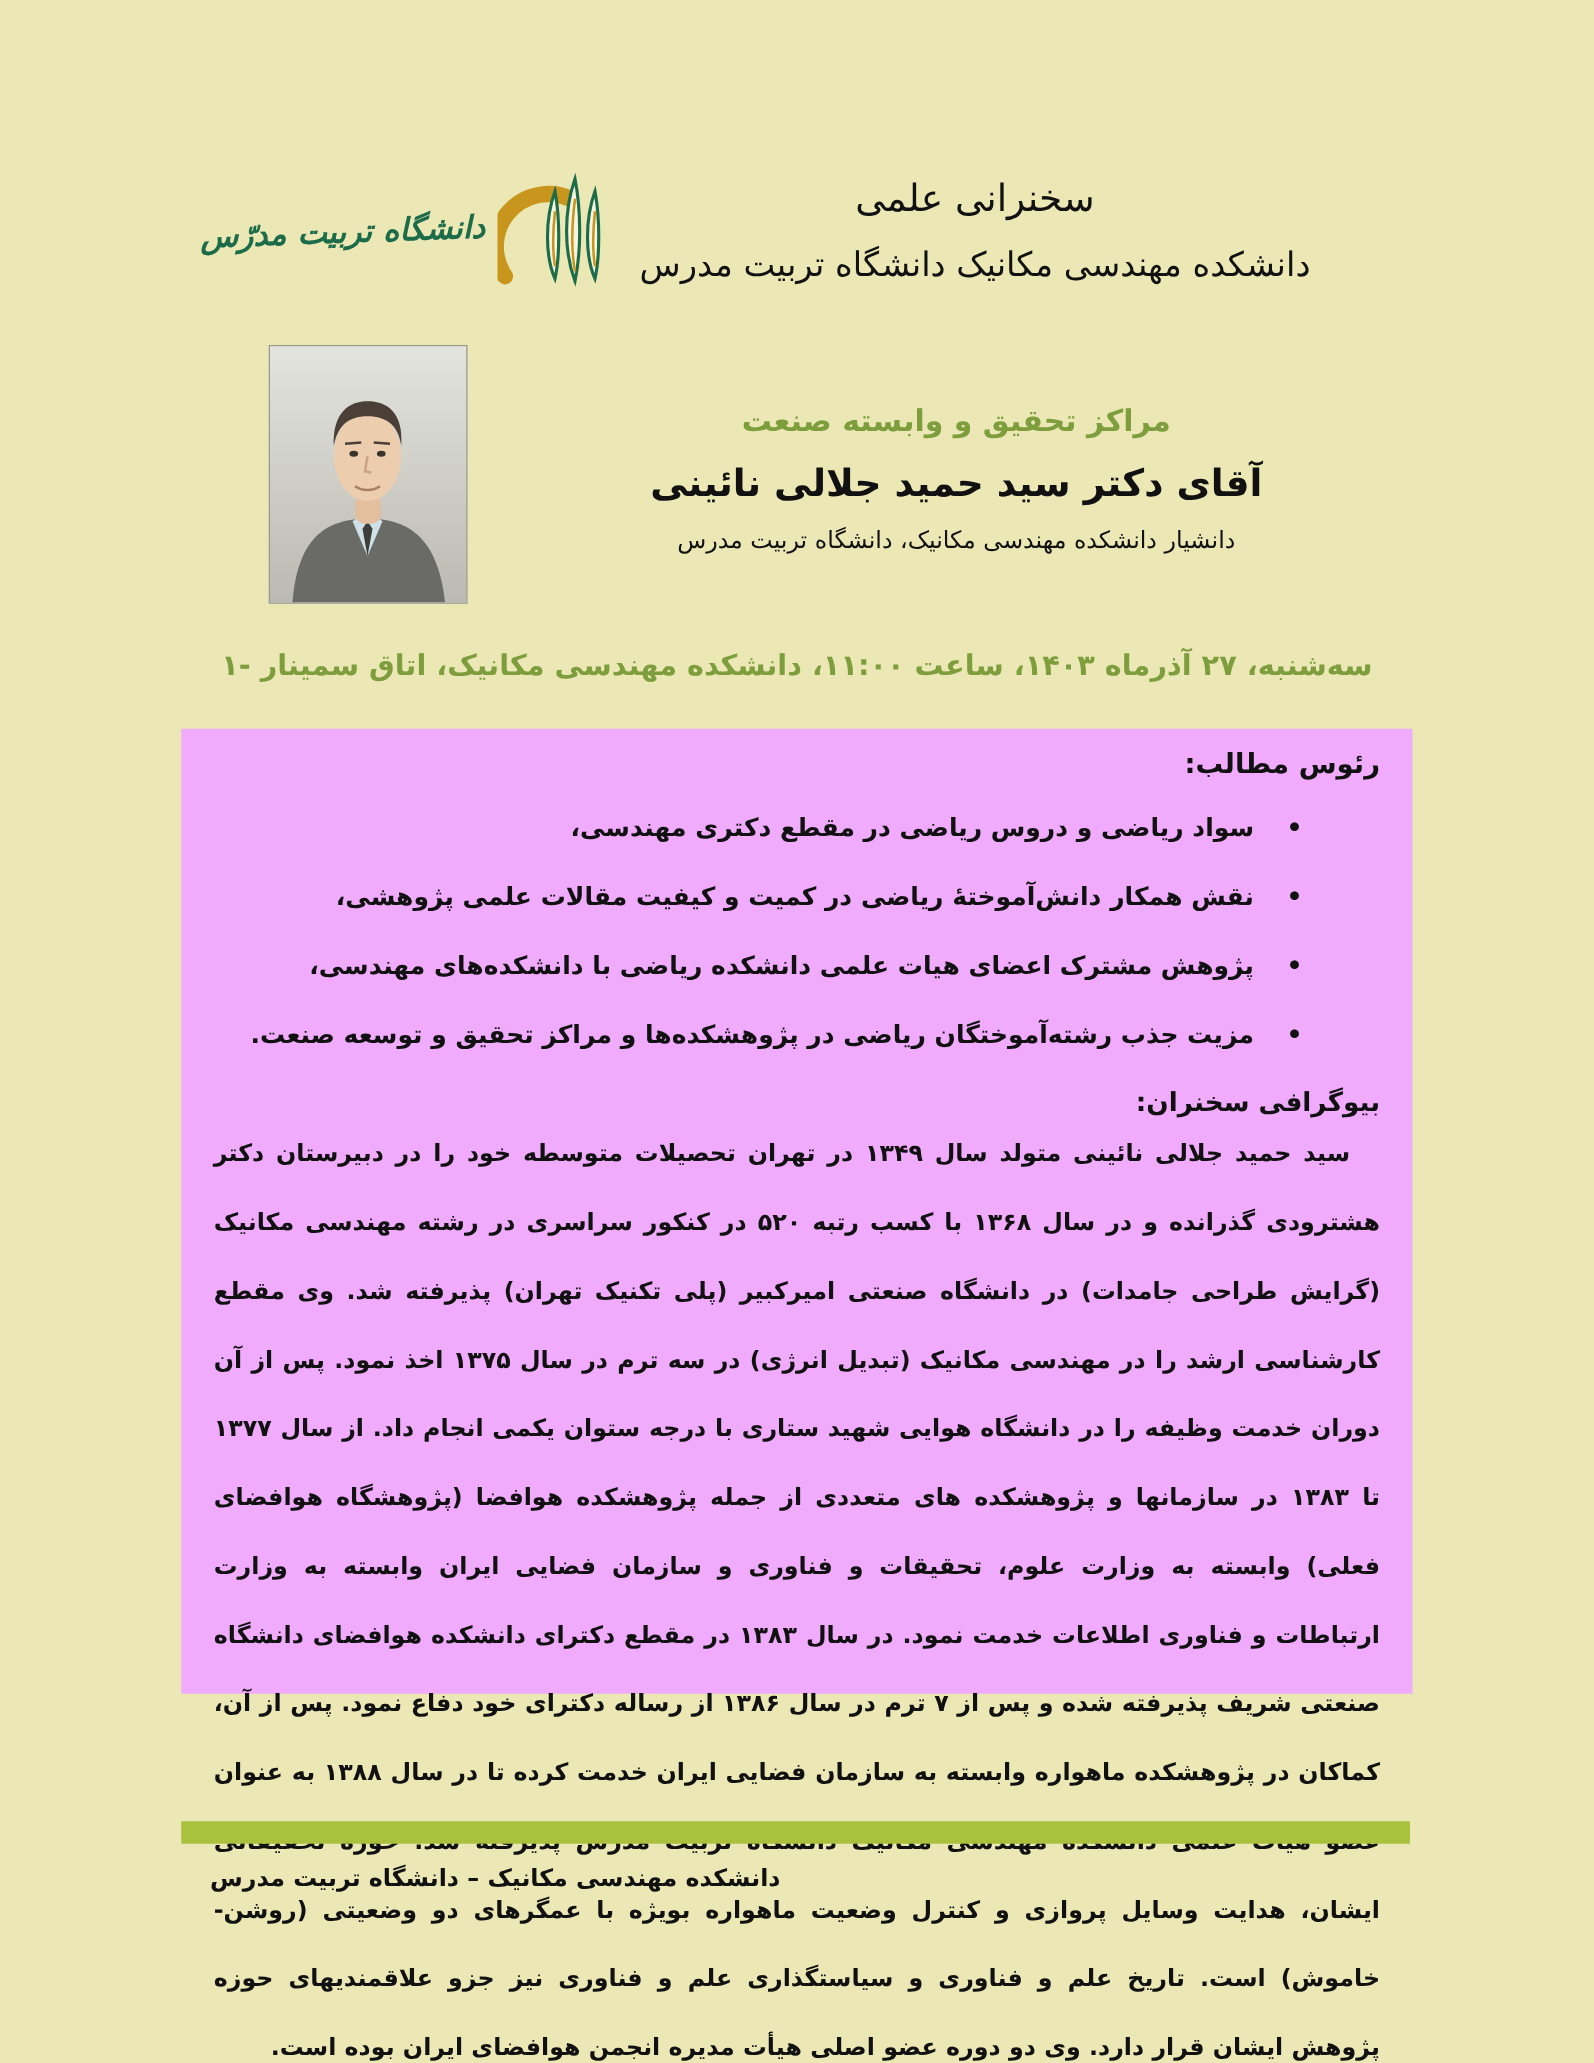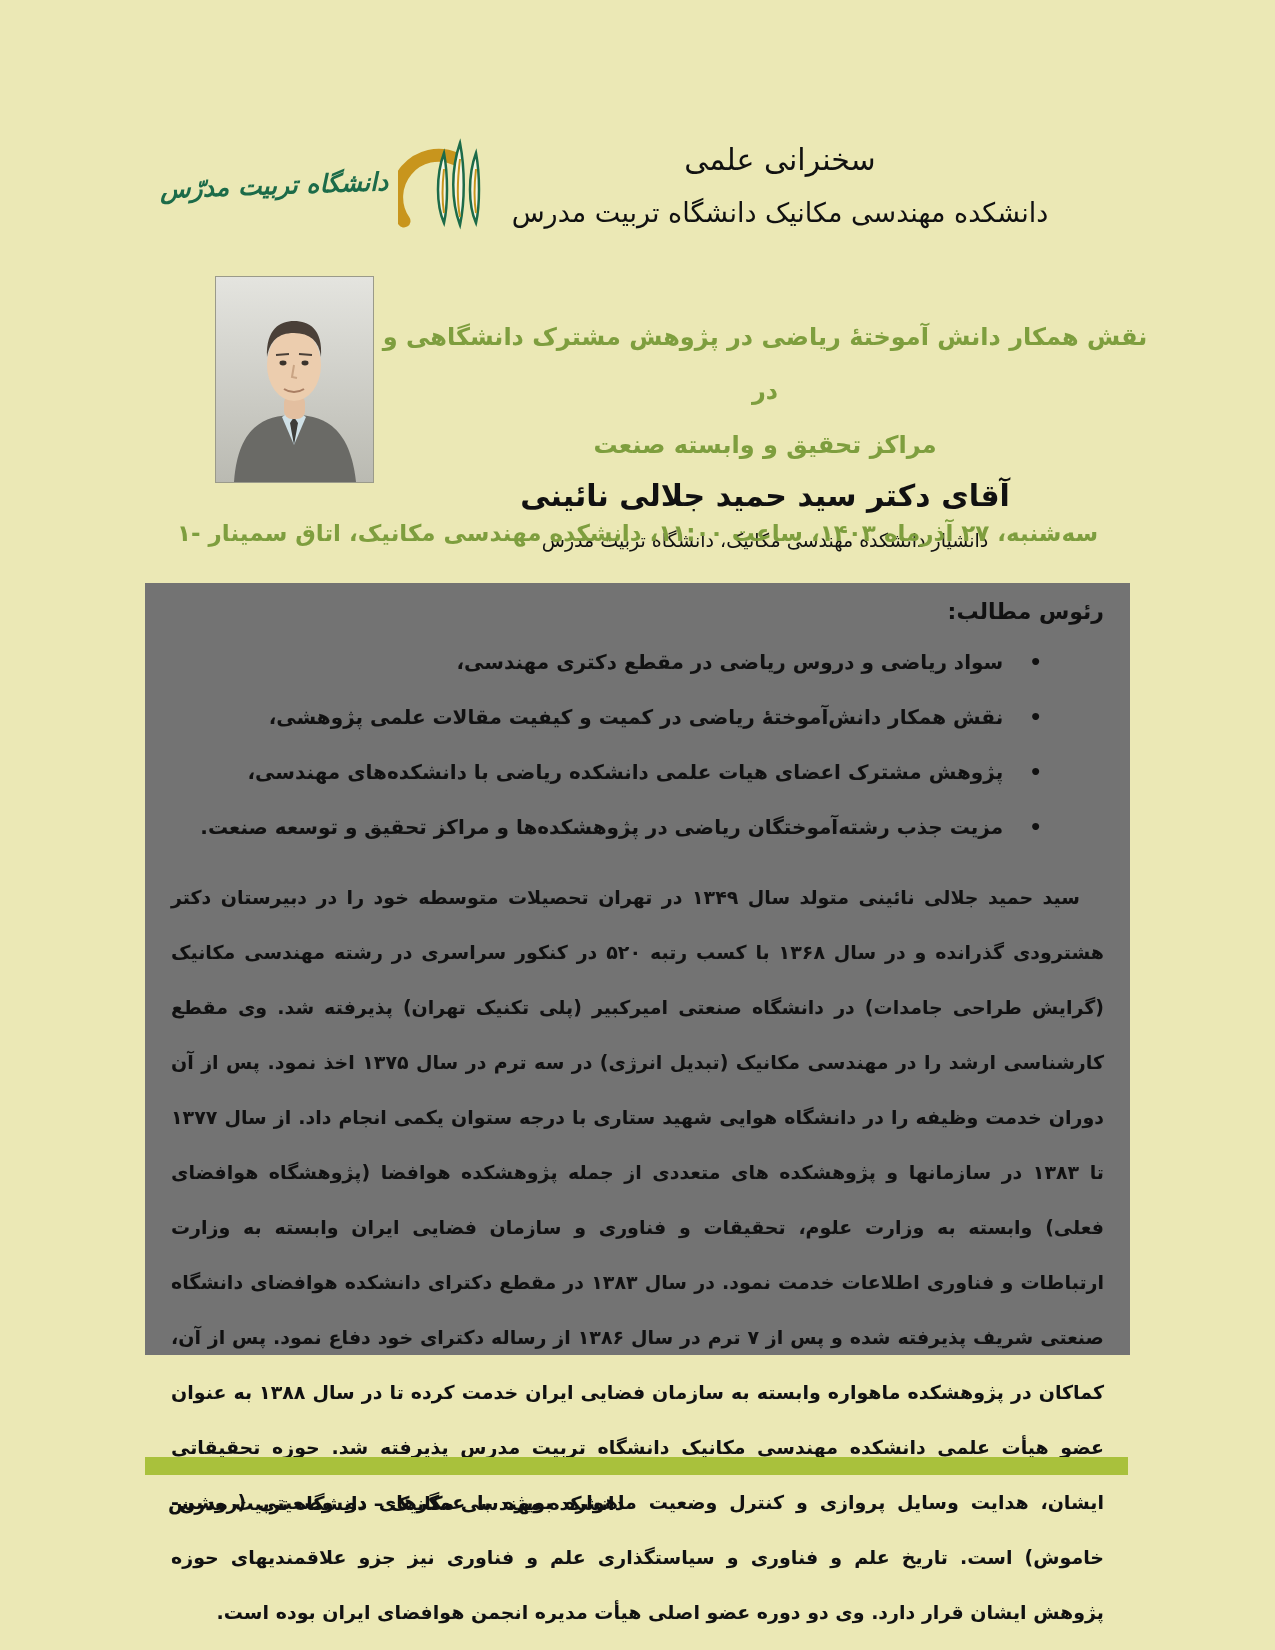--- a/index.html
+++ b/index.html
@@ -31,21 +31,21 @@
   
   .talk-block{left:380px;top:310px;width:770px;text-align:center;direction:rtl;}
   .talk-title{color:#7e9e3e;font-size:24px;font-weight:bold;line-height:54px;}
   .talk-speaker{color:#111;font-size:30px;font-weight:bold;margin-top:6px;}
   .talk-affiliation{color:#111;font-size:19px;margin-top:16px;}
 
   .date-line{left:60px;top:520px;width:1155px;text-align:center;direction:rtl;
     color:#7e9e3e;font-size:23px;font-weight:bold;}
 
   
-  .topics-box{left:145px;top:583px;width:985px;height:772px;background:#737373;
+  .topics-box{left:145px;top:583px;width:985px;height:772px;background:#f0abfc;
     box-sizing:border-box;padding:16px 26px;direction:rtl;}
   .topics-heading{font-size:22px;font-weight:bold;color:#111;}
   .topics-list{list-style:none;margin:26px 62px 0 0;padding:0;}
   .topics-list li{
     font-size:20px;font-weight:bold;color:#111;
     margin-bottom:31px;display:flex;align-items:baseline;gap:26px;
   }
   .topics-list .dot{font-size:20px;line-height:1;}
   .bio-heading{font-size:21px;font-weight:bold;color:#111;margin-top:6px;}
   .bio-text{
@@ -110,21 +110,20 @@
     <ellipse cx="67" cy="86" rx="3.5" ry="2.4" fill="#3a332c"></ellipse>
     <ellipse cx="89" cy="86" rx="3.5" ry="2.4" fill="#3a332c"></ellipse>
     <path d="M60 78 L 73 77 M83 77 L 96 78" stroke="#4a4038" stroke-width="2.2" fill="none"></path>
     <path d="M78 88 L 76 100 L 81 101" stroke="#c9a484" stroke-width="2" fill="none"></path>
     <path d="M68 112 C 74 116 82 116 88 112" stroke="#a97e63" stroke-width="2" fill="none"></path>
   </svg>
 </div>
 
 <div class="abs talk-block">
   <div class="talk-title">
-    <div>نقش همکار دانش آموختهٔ ریاضی در پژوهش مشترک دانشگاهی و در</div>
     <div>مراکز تحقیق و وابسته صنعت</div>
   </div>
   <div class="talk-speaker">آقای دکتر سید حمید جلالی نائینی</div>
   <div class="talk-affiliation">دانشیار دانشکده مهندسی مکانیک، دانشگاه تربیت مدرس</div>
 </div>
 
 <div class="abs date-line">سه‌شنبه، ۲۷ آذرماه ۱۴۰۳، ساعت ۱۱:۰۰، دانشکده مهندسی مکانیک، اتاق سمینار -۱</div>
 
 <div class="abs topics-box">
   <div class="topics-heading">رئوس مطالب:</div>
@@ -139,17 +138,18 @@
     </li>
     <li>
       <span class="dot">•</span>
       <span>پژوهش مشترک اعضای هیات علمی دانشکده ریاضی با دانشکده‌های مهندسی،</span>
     </li>
     <li>
       <span class="dot">•</span>
       <span>مزیت جذب رشته‌آموختگان ریاضی در پژوهشکده‌ها و مراکز تحقیق و توسعه صنعت.</span>
     </li>
   </ul>
+  <div class="bio-heading">بیوگرافی سخنران:</div>
   <div class="bio-text">سید حمید جلالی نائینی متولد سال ۱۳۴۹ در تهران تحصیلات متوسطه خود را در دبیرستان دکتر هشترودی گذرانده و در سال ۱۳۶۸ با کسب رتبه ۵۲۰ در کنکور سراسری در رشته مهندسی مکانیک (گرایش طراحی جامدات) در دانشگاه صنعتی امیرکبیر (پلی تکنیک تهران) پذیرفته شد. وی مقطع کارشناسی ارشد را در مهندسی مکانیک (تبدیل انرژی) در سه ترم در سال ۱۳۷۵ اخذ نمود. پس از آن دوران خدمت وظیفه را در دانشگاه هوایی شهید ستاری با درجه ستوان یکمی انجام داد. از سال ۱۳۷۷ تا ۱۳۸۳ در سازمانها و پژوهشکده های متعددی از جمله پژوهشکده هوافضا (پژوهشگاه هوافضای فعلی) وابسته به وزارت علوم، تحقیقات و فناوری و سازمان فضایی ایران وابسته به وزارت ارتباطات و فناوری اطلاعات خدمت نمود. در سال ۱۳۸۳ در مقطع دکترای دانشکده هوافضای دانشگاه صنعتی شریف پذیرفته شده و پس از ۷ ترم در سال ۱۳۸۶ از رساله دکترای خود دفاع نمود. پس از آن، کماکان در پژوهشکده ماهواره وابسته به سازمان فضایی ایران خدمت کرده تا در سال ۱۳۸۸ به عنوان عضو هیأت علمی دانشکده مهندسی مکانیک دانشگاه تربیت مدرس پذیرفته شد. حوزه تحقیقاتی ایشان، هدایت وسایل پروازی و کنترل وضعیت ماهواره بویژه با عمگرهای دو وضعیتی (روشن-خاموش) است. تاریخ علم و فناوری و سیاستگذاری علم و فناوری نیز جزو علاقمندیهای حوزه پژوهش ایشان قرار دارد. وی دو دوره عضو اصلی هیأت مدیره انجمن هوافضای ایران بوده است.</div>
 </div>
 
 <div class="abs footer-bar"></div>
 <div class="abs footer-text">دانشکده مهندسی مکانیک – دانشگاه تربیت مدرس</div>
 
 </body></html>

